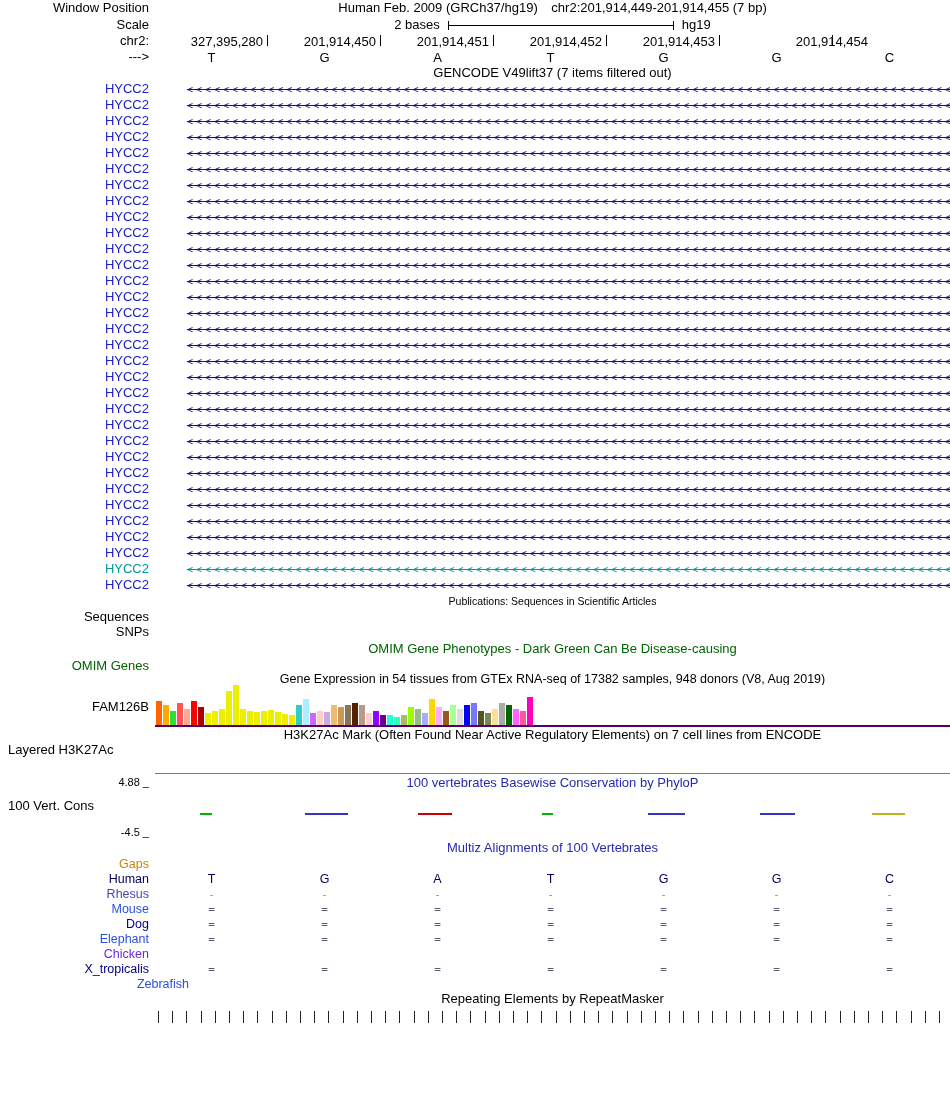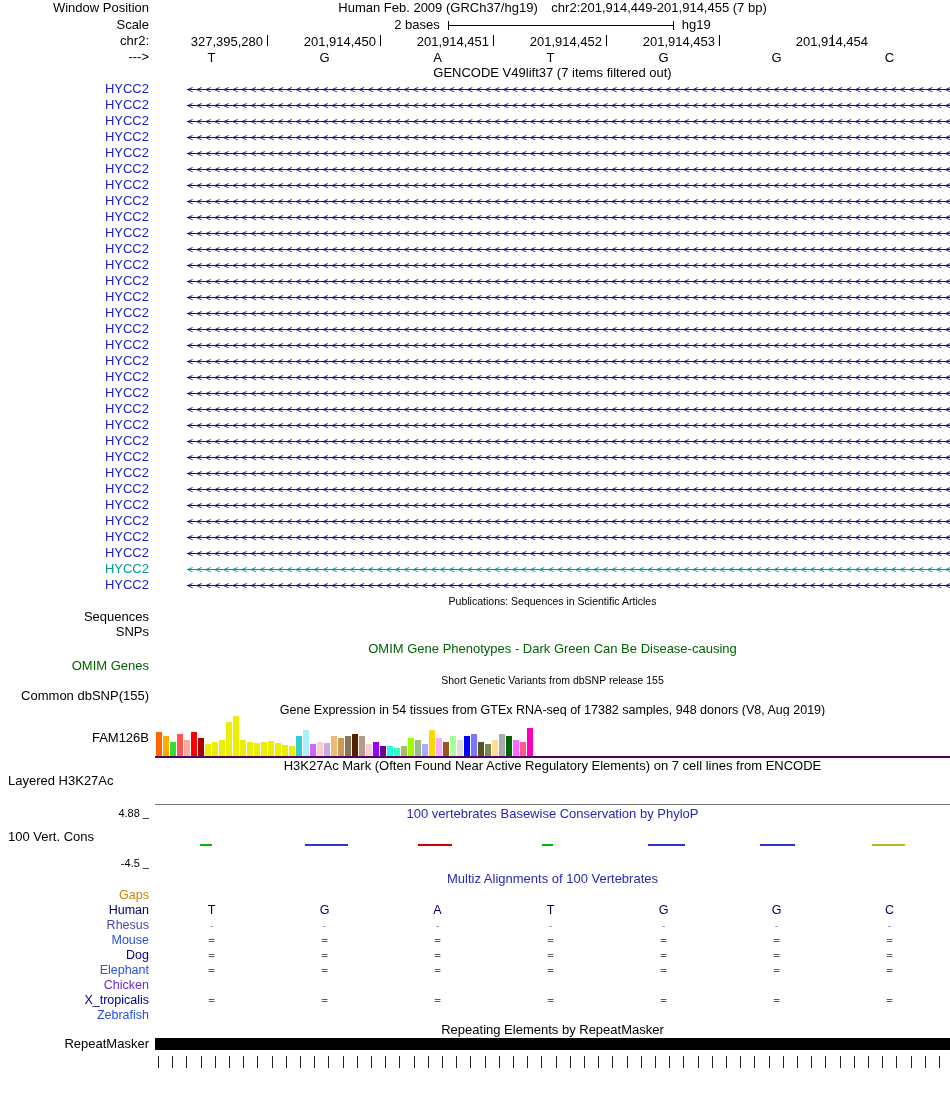--- a/index.html
+++ b/index.html
@@ -371,30 +371,20 @@
     <div class="row h18">
       <div class="lbl"></div>
       <div class="content center-text" style="color:#006400; line-height:18px">OMIM Gene Phenotypes - Dark Green Can Be Disease-causing</div>
     </div>
     <div class="row h15">
       <div class="lbl" style="color:#006400">OMIM Genes</div>
       <div class="content"></div>
     </div>
   </div>
 
-  <div>
-    <div class="row h15">
-      <div class="lbl"></div>
-      <div class="content center-text small-title">Short Genetic Variants from dbSNP release 155</div>
-    </div>
-    <div class="row h16">
-      <div class="lbl">Common dbSNP(155)</div>
-      <div class="content"></div>
-    </div>
-  </div>
 
   <div>
     <div class="row h12">
       <div class="lbl"></div>
       <div class="content center-text" style="font-size:12.5px">Gene Expression in 54 tissues from GTEx RNA-seq of 17382 samples, 948 donors (V8, Aug 2019)</div>
     </div>
     <div class="row h42">
       <div class="lbl gtex-lbl">FAM126B</div>
       <div class="content" id="gtex-chart">
         <div id="gtex-bars">
@@ -576,36 +566,30 @@
             <span class="mz-sym" style="left: 56.5px; color: rgb(90, 90, 110);">=</span>
             <span class="mz-sym" style="left: 169.5px; color: rgb(90, 90, 110);">=</span>
             <span class="mz-sym" style="left: 282.5px; color: rgb(90, 90, 110);">=</span>
             <span class="mz-sym" style="left: 395.5px; color: rgb(90, 90, 110);">=</span>
             <span class="mz-sym" style="left: 508.5px; color: rgb(90, 90, 110);">=</span>
             <span class="mz-sym" style="left: 621.5px; color: rgb(90, 90, 110);">=</span>
             <span class="mz-sym" style="left: 734.5px; color: rgb(90, 90, 110);">=</span>
           </div>
         </div>
         <div class="row mz-row">
-          <div class="lbl mz-lbl" style="color: rgb(40, 80, 220);">Zebrafish</div>
+          <div class="lbl mz-lbl" style="color: rgb(40, 80, 220); margin-left: 40px;">Zebrafish</div>
           <div class="content"></div>
         </div>
       </div>
   </div>
 
   <div>
     <div class="row h14">
       <div class="lbl"></div>
       <div class="content center-text">Repeating Elements by RepeatMasker</div>
-    </div>
-    <div class="row h14">
-      <div class="lbl">RepeatMasker</div>
-      <div class="content">
-        <div class="rm-bar" style="background:#000"></div>
-      </div>
     </div>
   </div>
 
   <div class="row" style="height:18px">
     <div class="lbl"></div>
     <div class="content" id="bottom-ticks">
         <div class="btick" style="left: 3px;"></div>
         <div class="btick" style="left: 17.2px;"></div>
         <div class="btick" style="left: 31.4px;"></div>
         <div class="btick" style="left: 45.6px;"></div>

